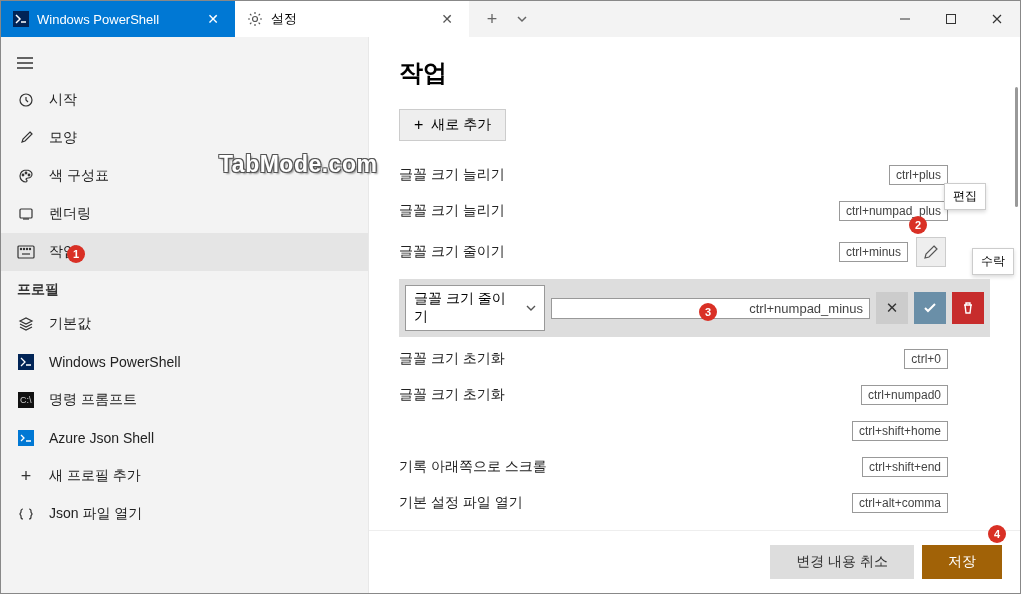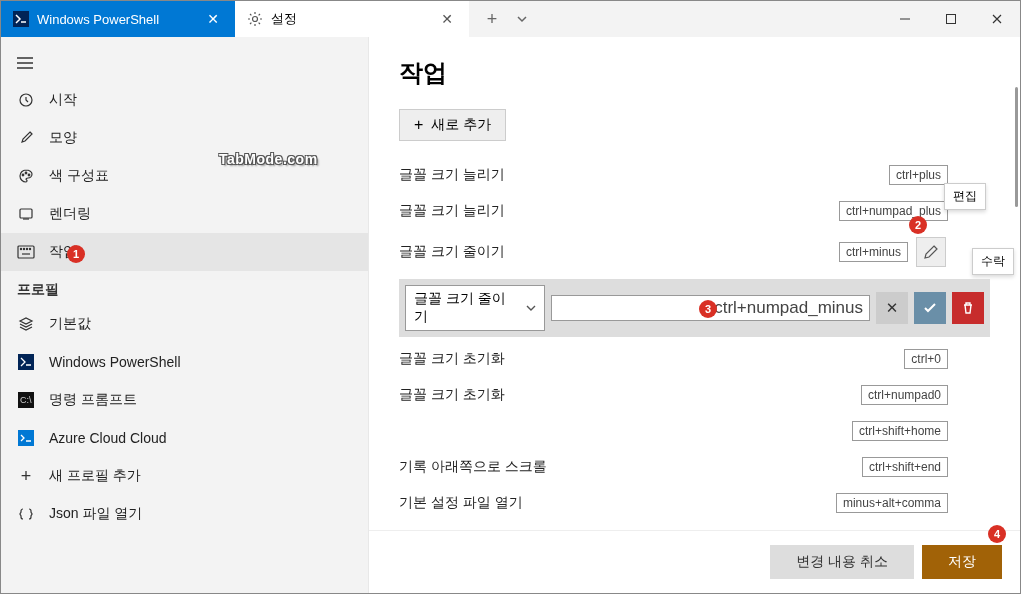--- a/index.html
+++ b/index.html
@@ -32,39 +32,39 @@
 
 .action-row { display: flex; align-items: center; padding: 8px 0; font-size: 14px; position: relative; }
 .action-name { flex: 0 0 250px; color: #222; }
 .action-key { border: 1px solid #999; padding: 2px 6px; font-size: 12px; color: #444; background: #fff; margin-right: 8px; }
 .action-row-flex { display: flex; align-items: center; width: 100%; }
 .action-spacer { flex: 1; }
 
 .edit-row { display: flex; align-items: center; background: #ddd; padding: 6px; gap: 6px; margin: 4px 0; }
 .edit-select { display: flex; align-items: center; gap: 8px; background: #fff; border: 1px solid #999; padding: 4px 8px; font-size: 14px; width: 140px; justify-content: space-between; cursor: pointer; }
 .edit-input-wrap { flex: 1; display: flex; align-items: center; background: #fff; border: 1px solid #999; padding: 2px 6px; }
-.edit-input { border: none; outline: none; font-size: 17px; flex: 1; text-align: right; color: #444; background: transparent; }
+.edit-input { border: none; outline: none; font-size: 13px; flex: 1; text-align: right; color: #444; background: transparent; }
 .edit-btn { width: 32px; height: 32px; display: flex; align-items: center; justify-content: center; cursor: pointer; font-size: 15px; }
 .edit-btn.cancel { background: #ccc; color: #333; }
 .edit-btn.accept { background: #6a8fa8; color: #fff; }
 .edit-btn.delete { background: #c72c2c; color: #fff; }
 
 .pencil-btn { width: 30px; height: 30px; background: #eee; border: 1px solid #ccc; display: inline-flex; align-items: center; justify-content: center; cursor: pointer; vertical-align: middle; }
 .tooltip { position: absolute; background: #fff; border: 1px solid #ccc; padding: 4px 8px; font-size: 12px; box-shadow: 0 2px 4px rgba(0,0,0,0.15); white-space: nowrap; }
 .tooltip.edit-tip { top: -28px; right: 4px; }
 .tooltip.accept-tip { top: -32px; right: -8px; }
 
 .footer { display: flex; justify-content: flex-end; gap: 8px; padding: 14px 18px; background: #fff; border-top: 1px solid #eee; }
 .footer-btn { padding: 8px 26px; font-size: 14px; border: none; cursor: pointer; }
 .footer-btn.discard { background: #ddd; color: #333; }
 .footer-btn.save { background: #a16207; color: #fff; }
 
 .badge { position: absolute; width: 18px; height: 18px; background: #d93025; color: #fff; border-radius: 50%; display: flex; align-items: center; justify-content: center; font-size: 11px; font-weight: bold; z-index: 50; }
 
-.watermark { position: absolute; left: 218px; top: 150px; z-index: 100; font-family: Arial, sans-serif; font-weight: bold; font-size: 14px; letter-spacing: 0.5px; }
+.watermark { position: absolute; left: 218px; top: 150px; z-index: 100; font-family: Arial, sans-serif; font-weight: bold; font-size: 23px; letter-spacing: 0.5px; }
 .watermark span { color: #fff; text-shadow: -1px -1px 0 #555, 1px -1px 0 #555, -1px 1px 0 #555, 1px 1px 0 #555, 2px 2px 2px rgba(0,0,0,0.4); }
 
 .scrollbar-indicator { position: absolute; right: 2px; top: 50px; width: 3px; height: 120px; background: #999; border-radius: 2px; }
 </style>
 </head>
 <body>
 
 <div class="titlebar">
   <div class="tab active-blue">
     <span class="tab-icon">
@@ -205,21 +205,21 @@
         </span>
       <span>명령 프롬프트</span>
     </div>
     <div class="sidebar-item">
       <span class="sidebar-item-icon">
           <svg width="16" height="16" viewBox="0 0 16 16">
             <rect width="16" height="16" fill="#0078d4"></rect>
             <path d="M3 5l3 3-3 3M8 11h5" stroke="#fff" stroke-width="1.3" fill="none"></path>
           </svg>
         </span>
-      <span>Azure Cloud Cloud</span>
+      <span>Azure Json Shell</span>
     </div>
     <div class="sidebar-item">
       <span class="sidebar-item-icon" style="font-size:18px;color:#333">+</span>
       <span>새 프로필 추가</span>
     </div>
     <div class="sidebar-item">
       <span class="sidebar-item-icon">
           <svg width="16" height="16" viewBox="0 0 16 16" fill="none" stroke="#333" stroke-width="1.2">
             <path d="M5 3c-1 0-2 1-2 2v1c0 1-1 1-1 2s1 1 1 2v1c0 1 1 2 2 2M11 3c1 0 2 1 2 2v1c0 1 1 1 1 2s-1 1-1 2v1c0 1-1 2-2 2"></path>
           </svg>
@@ -332,21 +332,21 @@
           <span class="action-name">기록 아래쪽으로 스크롤</span>
           <span class="action-spacer"></span>
           <span class="action-key">ctrl+shift+end</span>
           <span style="width:34px"></span>
         </div>
       </div>
       <div class="action-row">
         <div class="action-row-flex">
           <span class="action-name">기본 설정 파일 열기</span>
           <span class="action-spacer"></span>
-          <span class="action-key">minus+alt+comma</span>
+          <span class="action-key">ctrl+alt+comma</span>
           <span style="width:34px"></span>
         </div>
       </div>
     </div>
 
     <div class="footer" style="position:relative">
       <button class="footer-btn discard">변경 내용 취소</button>
       <button class="footer-btn save" style="position:relative">저장</button>
       <span class="badge" style="right:14px;top:-6px">4</span>
     </div>

